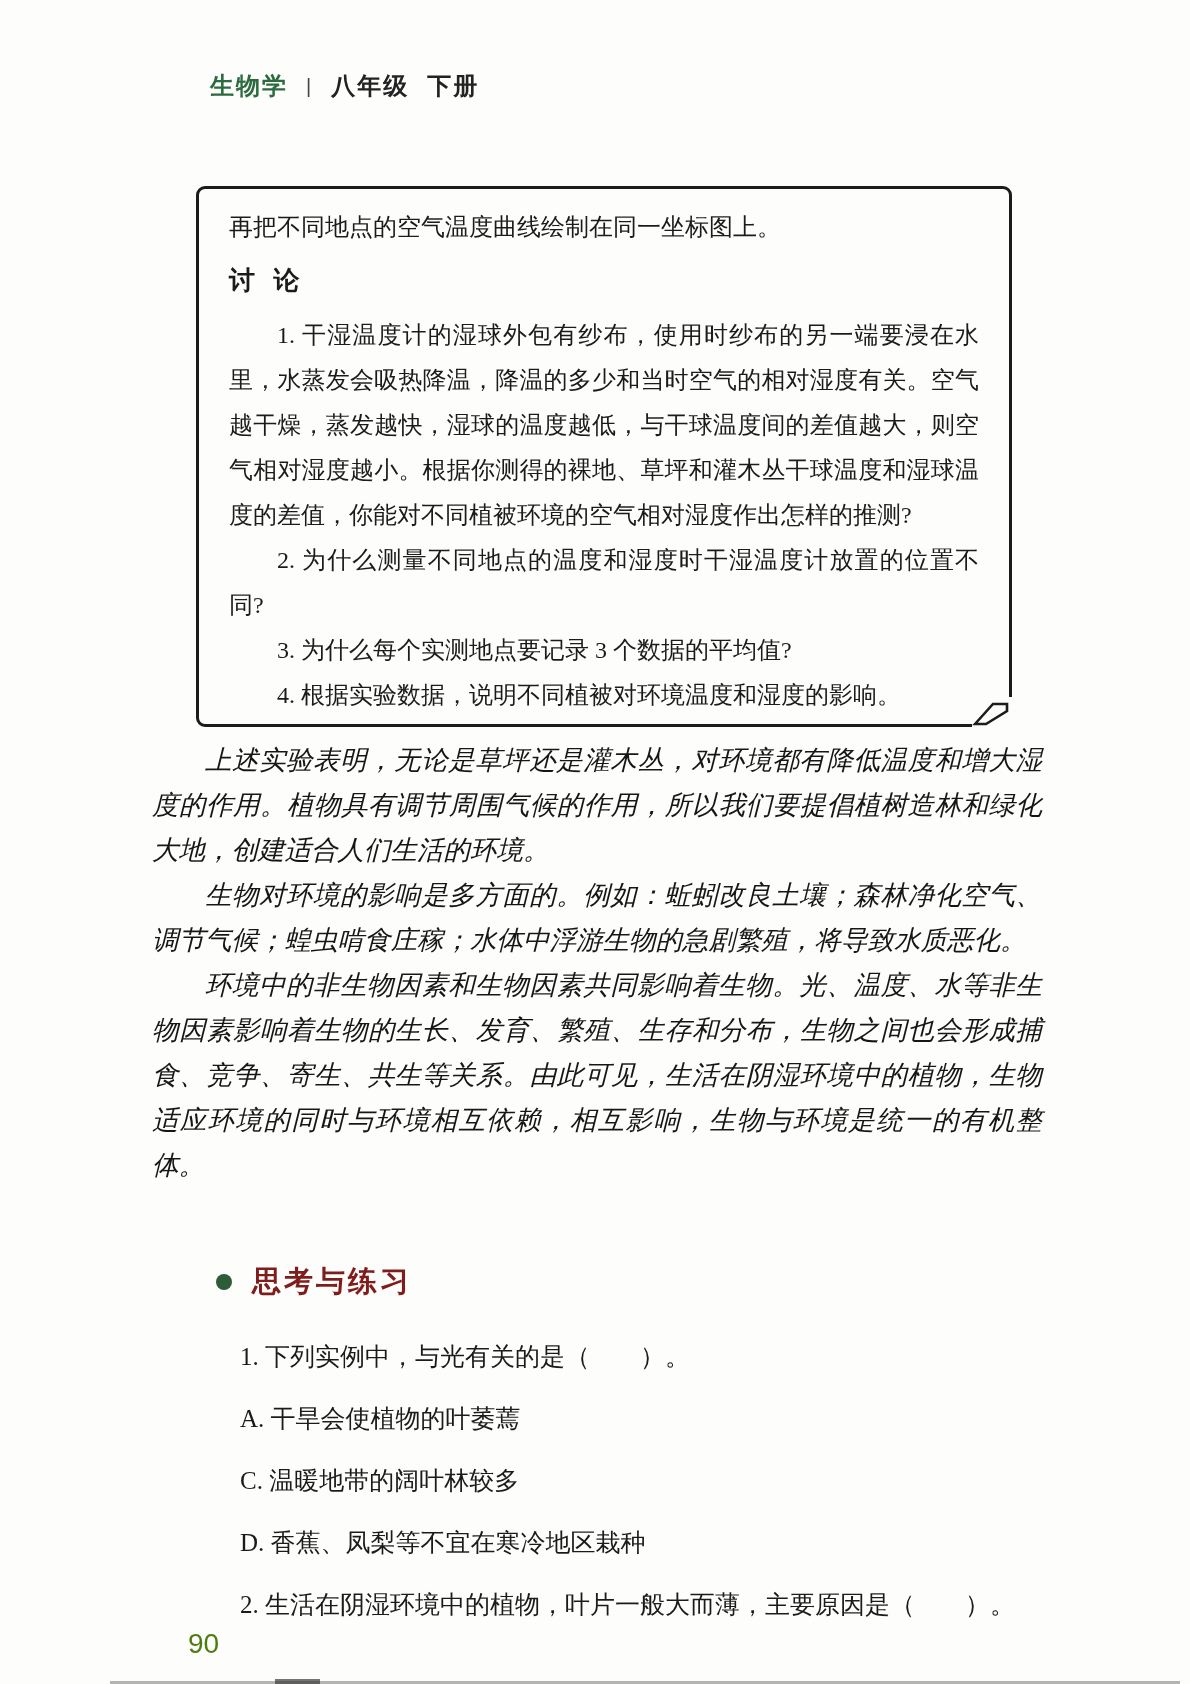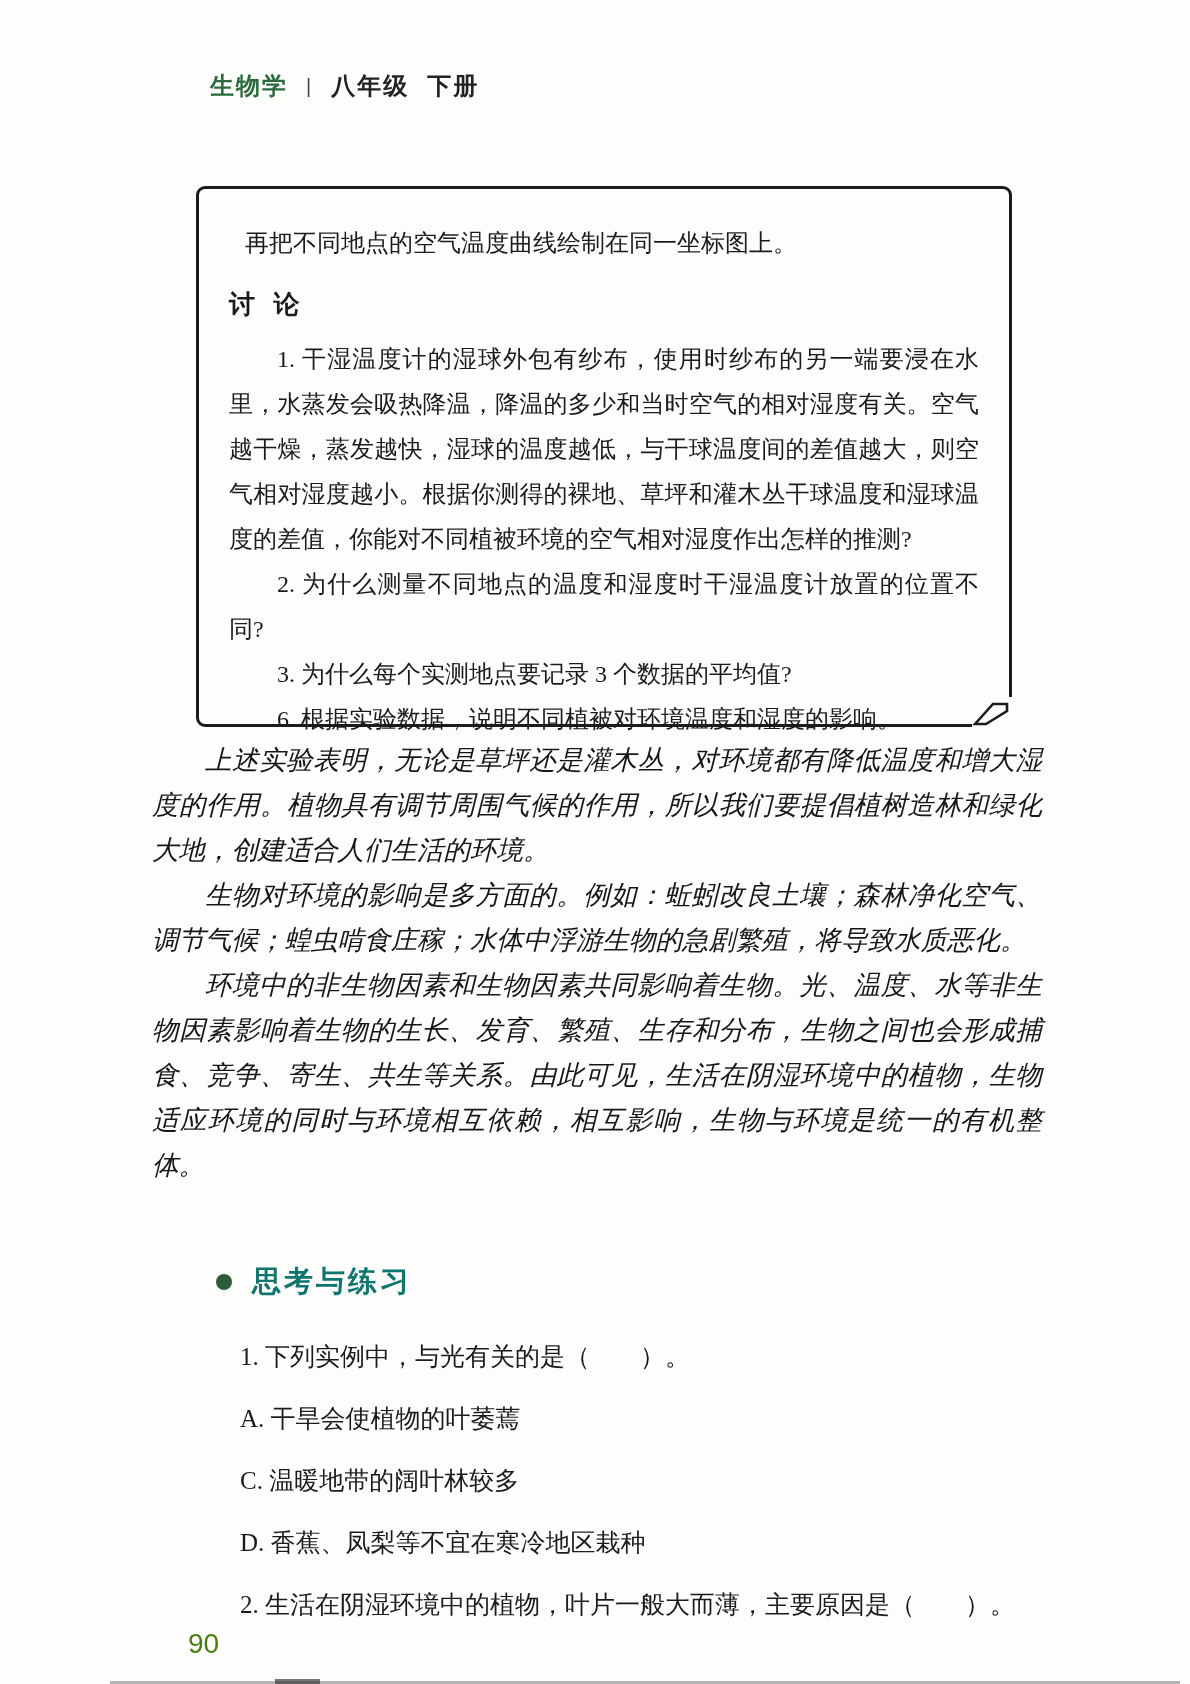--- a/index.html
+++ b/index.html
@@ -51,21 +51,21 @@
     border-radius: 9px;
     box-sizing: border-box;
     background: #fdfdfc;
   }
   .disc-inner {
     padding: 16px 30px 0 30px;
     font-size: 24px;
     line-height: 45px;
     text-align: justify;
   }
-  .disc-intro { margin: 16px; }
+  .disc-intro { margin: 0; }
   .disc-heading {
     margin: 8px 0 10px 0;
     font-size: 26px;
     font-weight: bold;
     letter-spacing: 6px;
   }
   .disc-item {
     margin: 0;
     text-indent: 2em;
   }
@@ -111,21 +111,21 @@
     width: 16px;
     height: 16px;
     border-radius: 50%;
     background: #2d5c38;
     margin-right: 20px;
   }
   .exercise-title {
     font-size: 29px;
     font-weight: bold;
     letter-spacing: 3px;
-    color: #0f766e;
+    color: #7f1d1d;
   }
   .questions {
     position: absolute;
     left: 240px;
     top: 1326px;
     width: 820px;
     font-size: 25px;
     line-height: 62px;
   }
   .questions p { margin: 0; }
@@ -170,21 +170,21 @@
     <span class="volume">下册</span>
   </div>
 
   <div class="disc-box">
     <div class="disc-inner">
       <p class="disc-intro">再把不同地点的空气温度曲线绘制在同一坐标图上。</p>
       <p class="disc-heading">讨 论</p>
       <p class="disc-item">1. 干湿温度计的湿球外包有纱布，使用时纱布的另一端要浸在水里，水蒸发会吸热降温，降温的多少和当时空气的相对湿度有关。空气越干燥，蒸发越快，湿球的温度越低，与干球温度间的差值越大，则空气相对湿度越小。根据你测得的裸地、草坪和灌木丛干球温度和湿球温度的差值，你能对不同植被环境的空气相对湿度作出怎样的推测?</p>
       <p class="disc-item">2. 为什么测量不同地点的温度和湿度时干湿温度计放置的位置不同?</p>
       <p class="disc-item">3. 为什么每个实测地点要记录 3 个数据的平均值?</p>
-      <p class="disc-item">6. 根据实验数据，说明不同植被对环境温度和湿度的影响。</p>
+      <p class="disc-item">4. 根据实验数据，说明不同植被对环境温度和湿度的影响。</p>
     </div>
     <div class="fold">
       <svg width="40" height="30" viewBox="0 0 40 30">
         <path d="M3 27 L21 7 L35 7 L35 14 L14 27 Z" fill="#fdfdfc" stroke="#1c1c1c" stroke-width="2.6" stroke-linejoin="miter"></path>
       </svg>
     </div>
   </div>
 
   <div class="body-text">
     <p>上述实验表明，无论是草坪还是灌木丛，对环境都有降低温度和增大湿度的作用。植物具有调节周围气候的作用，所以我们要提倡植树造林和绿化大地，创建适合人们生活的环境。</p>

